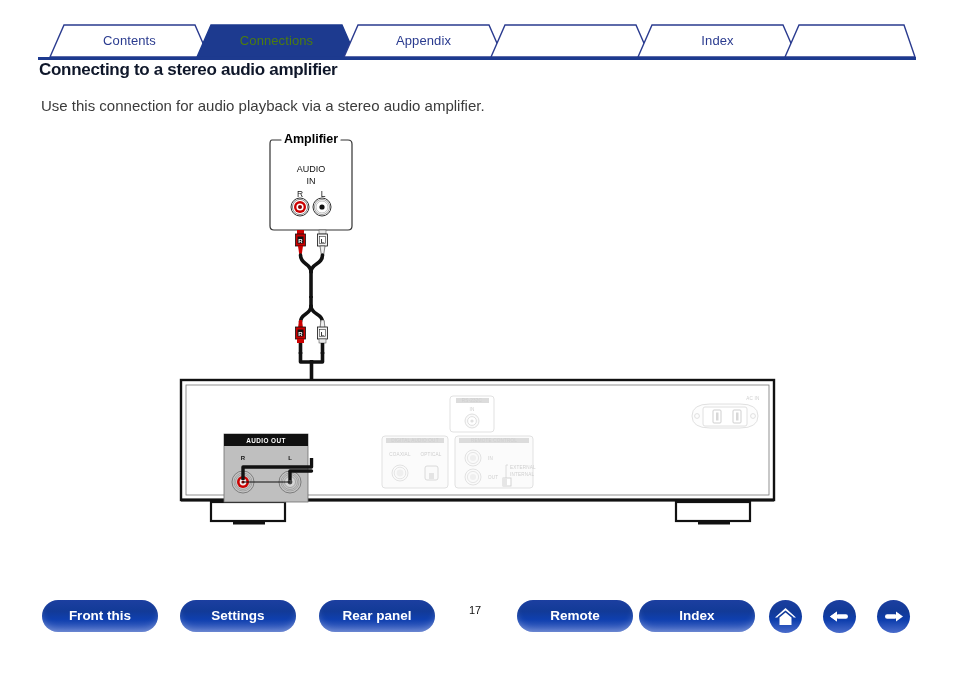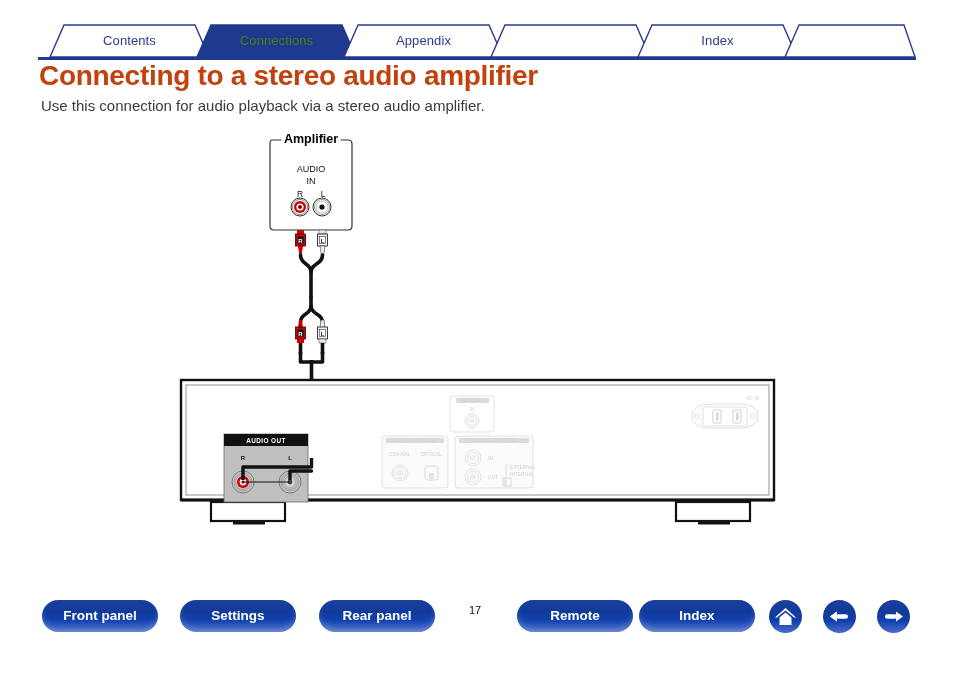--- a/index.html
+++ b/index.html
@@ -45,23 +45,23 @@
     width: 878px;
     height: 3px;
     background: #1d3a8f;
   }
 
   
   #page-title {
     position: absolute;
     left: 39px;
     top: 60px;
-    font-size: 28px;
-    font-weight: bold;
-    color: #c2410c;
+    font-size: 17px;
+    font-weight: bold;
+    color: #0f172a;
     letter-spacing: -0.3px;
     white-space: nowrap;
   }
   #intro-text {
     position: absolute;
     left: 41px;
     top: 97px;
     font-size: 15px;
     color: #3b3b3b;
     white-space: nowrap;
@@ -368,21 +368,21 @@
         <rect x="736" y="290.5" width="2.5" height="8" fill="#d8d8d8"></rect>
         <circle cx="697" cy="294" r="2.4" fill="none" stroke="#dcdcdc" stroke-width="0.9"></circle>
         <circle cx="753" cy="294" r="2.4" fill="none" stroke="#dcdcdc" stroke-width="0.9"></circle>
         <text class="faint2" x="753" y="278" text-anchor="middle">AC IN</text>
       </g>
     </g>
   </svg>
 </div>
 
 <div id="footer">
-  <div class="pill" style="left:42px; width:116px;">Front panel</div>
+  <div class="pill" style="left:42px; width:116px;">Front this</div>
   <div class="pill" style="left:180px; width:116px;">Settings</div>
   <div class="pill" style="left:319px; width:116px;">Rear panel</div>
 
   <div id="page-number">17</div>
 
   <div class="pill" style="left:517px; width:116px;">Remote</div>
   <div class="pill" style="left:639px; width:116px;">Index</div>
 
   <div class="circ" style="left:769px;">
     <svg width="33" height="33" viewBox="0 0 33 33">

